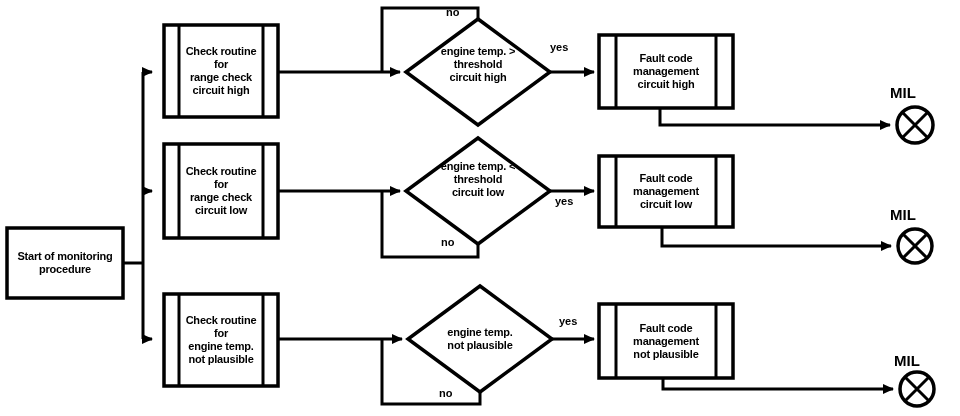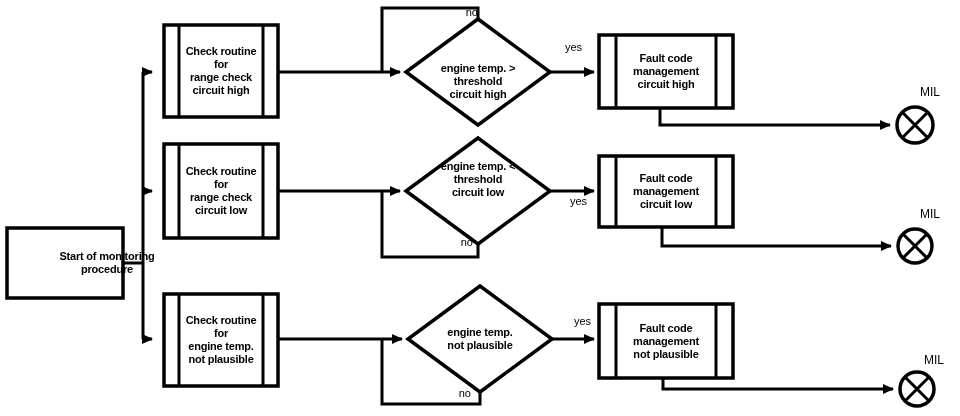--- a/index.html
+++ b/index.html
@@ -7,24 +7,24 @@
     position:relative; width:960px; height:416px; background:#ffffff;
     font-family:"Liberation Sans", sans-serif; overflow:hidden;
   }
   .stage svg { position:absolute; left:0; top:0; }
   .lbl {
     position:absolute; display:flex; align-items:center; justify-content:center;
     text-align:center; white-space:pre-line; font-weight:bold; font-size:11px;
     line-height:13px; color:#000; letter-spacing:-0.2px;
   }
   .tag {
-    position:absolute; font-weight:normal; font-size:11px; line-height:13px;
-    color:#000; text-align:right; white-space:nowrap;
+    position:absolute; font-weight:bold; font-size:11px; line-height:13px;
+    color:#000; text-align:left; white-space:nowrap;
   }
-  .tag.mil { font-size:12px; }
+  .tag.mil { font-size:15px; }
 </style>
 </head>
 <body>
 
 <div class="stage">
 
   <svg width="960" height="416" viewBox="0 0 960 416">
     <defs>
       <marker id="arr" markerUnits="userSpaceOnUse" markerWidth="12" markerHeight="10" refX="10" refY="5" orient="auto">
         <path d="M0,0 L11,5 L0,10 Z" fill="#000"></path>
@@ -110,37 +110,37 @@
         <circle cx="915" cy="246" r="17"></circle>
         <path d="M903 234 L927 258 M903 258 L927 234" stroke-width="3"></path>
       </g>
       <g>
         <circle cx="917" cy="389" r="17"></circle>
         <path d="M905 377 L929 401 M905 401 L929 377" stroke-width="3"></path>
       </g>
     </g>
   </svg>
 
-  <div class="lbl" style="left:17px; top:230px; width:112px; height:66px;padding-left:34px;">Start of monitoring
+  <div class="lbl" style="left:9px; top:230px; width:112px; height:66px;">Start of monitoring
 procedure</div>
 
   <div class="lbl" style="left:166px; top:25px; width:110px; height:92px;">Check routine
 for
 range check
 circuit high</div>
   <div class="lbl" style="left:166px; top:144px; width:110px; height:94px;">Check routine
 for
 range check
 circuit low</div>
   <div class="lbl" style="left:166px; top:294px; width:110px; height:92px;">Check routine
 for
 engine temp.
 not plausible</div>
 
-  <div class="lbl" style="left:398px; top:54px; width:160px; height:54px;">engine temp. &gt;
+  <div class="lbl" style="left:398px; top:37px; width:160px; height:54px;">engine temp. &gt;
 threshold
 circuit high</div>
   <div class="lbl" style="left:398px; top:152px; width:160px; height:54px;">engine temp. &lt;
 threshold
 circuit low</div>
   <div class="lbl" style="left:400px; top:325px; width:160px; height:28px;">engine temp.
 not plausible</div>
 
   <div class="lbl" style="left:601px; top:35px; width:130px; height:73px;">Fault code
 management

